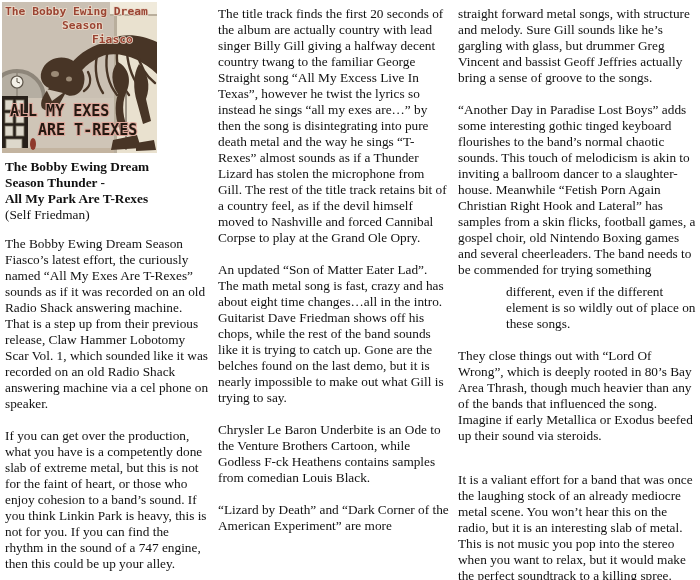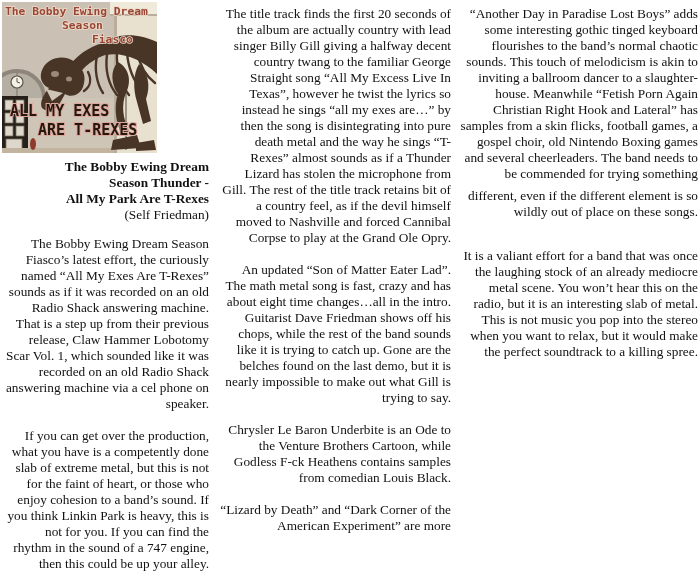--- a/index.html
+++ b/index.html
@@ -27,30 +27,30 @@
     stroke: #ecdccb; stroke-width: 1.6px; paint-order: stroke;
   }
   .art-bottom {
     font-family: "DejaVu Sans Mono", monospace;
     font-weight: bold; font-size: 15px;
     fill: var(--bottom-text, #241911);
     stroke: var(--bottom-outline, #dfa79b); stroke-width: 2px; paint-order: stroke;
   }
 
   
-  .col { position: absolute; font-size: 13.3px; line-height: 16px; text-align: right; }
+  .col { position: absolute; font-size: 13.3px; line-height: 16px; }
   .col-1 { left: 5px;   top: 159px; width: 204px; }
   .col-2 { left: 218px; top: 6px;   width: 233px; }
   .col-3 { left: 458px; top: 6px;   width: 240px; }
 
   .heading { font-weight: bold; margin-bottom: 13px; }
   .heading .release { font-weight: normal; }
 
   p.body-text { margin: 0 0 16px 0; }
-  p.tight { margin-top: -10px; }
+  p.tight { margin-top: -10px; margin-left: 48px; }
   p.loose { margin-top: 28px; }
 </style>
 </head>
 <body>
 
 <div class="page">
 
   <div class="album-art">
     <svg viewBox="0 0 155 151" xmlns="http://www.w3.org/2000/svg" aria-hidden="true">
 
@@ -127,18 +127,20 @@
   </div>
 
   <div class="col col-2">
     <p class="body-text">The title track finds the first 20 seconds of the album are actually country with lead singer Billy Gill giving a halfway decent country twang to the familiar George Straight song “All My Excess Live In Texas”, however he twist the lyrics so instead he sings “all my exes are…” by then the song is disintegrating into pure death metal and the way he sings “T-Rexes” almost sounds as if a Thunder Lizard has stolen the microphone from Gill. The rest of the title track retains bit of a country feel, as if the devil himself moved to Nashville and forced Cannibal Corpse to play at the Grand Ole Opry.</p>
     <p class="body-text">An updated “Son of Matter Eater Lad”. The math metal song is fast, crazy and has about eight time changes…all in the intro. Guitarist Dave Friedman shows off his chops, while the rest of the band sounds like it is trying to catch up. Gone are the belches found on the last demo, but it is nearly impossible to make out what Gill is trying to say.</p>
     <p class="body-text">Chrysler Le Baron Underbite is an Ode to the Venture Brothers Cartoon, while Godless F-ck Heathens contains samples from comedian Louis Black.</p>
     <p class="body-text">“Lizard by Death” and “Dark Corner of the American Experiment” are more</p>
   </div>
 
   <div class="col col-3">
+    <p class="body-text">straight forward metal songs, with structure and melody. Sure Gill sounds like he’s gargling with glass, but drummer Greg Vincent and bassist Geoff Jeffries actually bring a sense of groove to the songs.</p>
     <p class="body-text">“Another Day in Paradise Lost Boys” adds some interesting gothic tinged keyboard flourishes to the band’s normal chaotic sounds. This touch of melodicism is akin to inviting a ballroom dancer to a slaughter-house. Meanwhile “Fetish Porn Again Christian Right Hook and Lateral” has samples from a skin flicks, football games, a gospel choir, old Nintendo Boxing games and several cheerleaders. The band needs to be commended for trying something</p>
     <p class="body-text tight">different, even if the different element is so wildly out of place on these songs.</p>
+    <p class="body-text">They close things out with “Lord Of Wrong”, which is deeply rooted in 80’s Bay Area Thrash, though much heavier than any of the bands that influenced the song. Imagine if early Metallica or Exodus beefed up their sound via steroids.</p>
     <p class="body-text loose">It is a valiant effort for a band that was once the laughing stock of an already mediocre metal scene. You won’t hear this on the radio, but it is an interesting slab of metal. This is not music you pop into the stereo when you want to relax, but it would make the perfect soundtrack to a killing spree.</p>
   </div>
 
 </div>
 
 </body></html>

